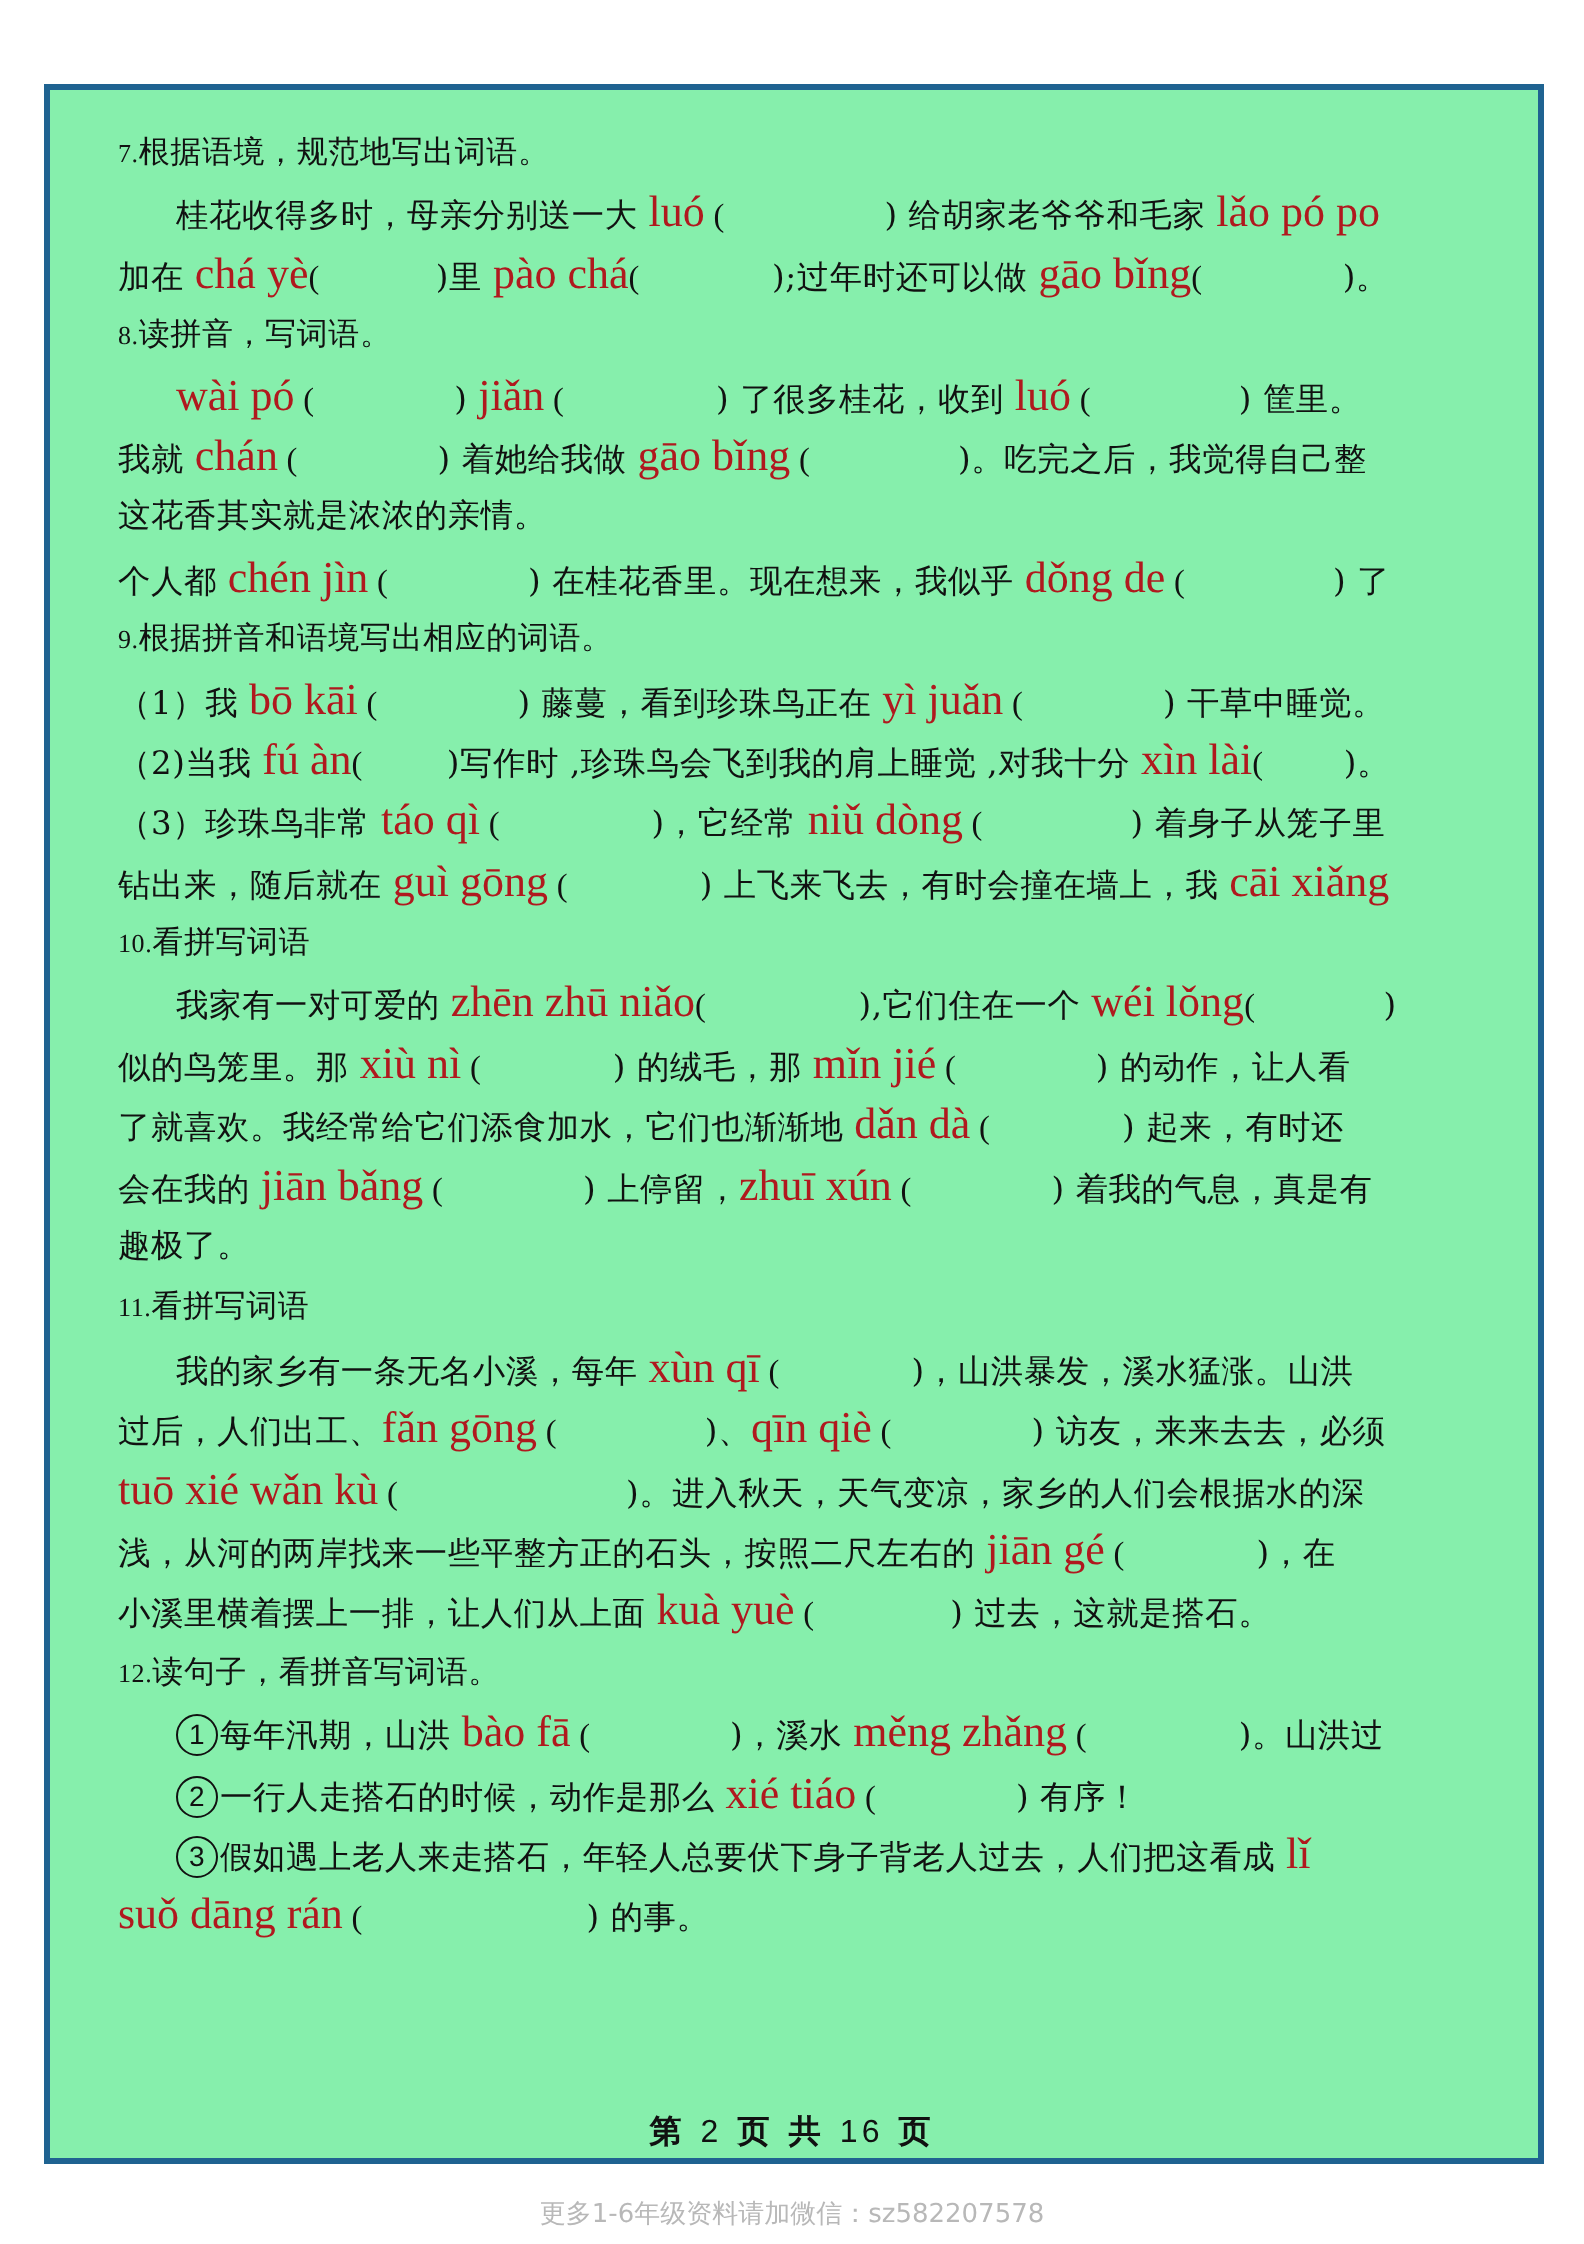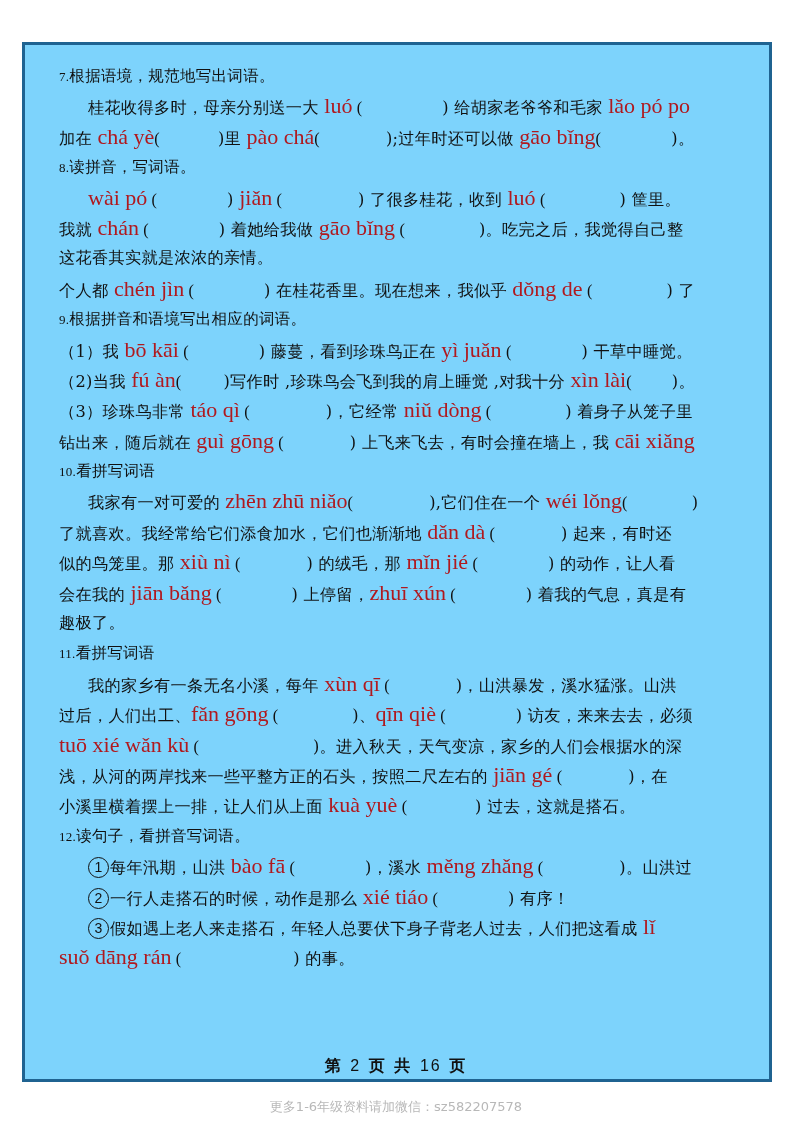--- a/index.html
+++ b/index.html
@@ -1,19 +1,19 @@
 <!DOCTYPE html>
 <html><head>
 <meta charset="utf-8">
 <style>
   html, body { margin: 0; padding: 0; background: #ffffff; }
   body { width: 792px; height: 1122px; position: relative; overflow: hidden;
          font-family: "DejaVu Serif", "Liberation Serif", serif; color: #111; }
   .page-frame { position: absolute; left: 22px; top: 42px; width: 744px; height: 1034px;
-                border: 3px solid #1f6391; background: #7dd3fc; }
+                border: 3px solid #1f6391; background: #86efac; }
   .content { position: absolute; left: 34px; top: 16px; width: 690px; }
   .line { height: 30.4px; line-height: 30.4px; font-size: 16.2px; white-space: nowrap;
           letter-spacing: 0.3px; }
   .line.indent { padding-left: 29px; }
   .q-title { font-size: 15.5px; }
   .q-num { font-family: "Liberation Serif", serif; font-size: 13px; }
   .py { color: #b0191e; font-family: "Liberation Serif", serif; font-size: 22px; letter-spacing: 0; }
   .blank { display: inline-block; }
   .paren { font-family: "Liberation Serif", serif; }
   .circ { display: inline-block; width: 19px; height: 19px; border: 1.3px solid #111; border-radius: 50%;
@@ -39,22 +39,22 @@
       <div class="line"><span>我就 </span><span class="py">chán</span><span class="paren"> ( </span><span class="blank" style="width: 60px;"></span><span> ) 着她给我做 </span><span class="py">gāo bǐng</span><span class="paren"> ( </span><span class="blank" style="width: 64px;"></span><span> )。吃完之后，我觉得自己整</span></div>
       <div class="line"><span>这花香其实就是浓浓的亲情。</span></div>
       <div class="line"><span>个人都 </span><span class="py">chén jìn</span><span class="paren"> ( </span><span class="blank" style="width: 60px;"></span><span> ) 在桂花香里。现在想来，我似乎 </span><span class="py">dǒng de</span><span class="paren"> ( </span><span class="blank" style="width: 64px;"></span><span> ) 了</span></div>
       <div class="line q-title"><span class="q-num">9.</span><span>根据拼音和语境写出相应的词语。</span></div>
       <div class="line"><span>（1）我 </span><span class="py">bō kāi</span><span class="paren"> ( </span><span class="blank" style="width: 60px;"></span><span> ) 藤蔓，看到珍珠鸟正在 </span><span class="py">yì juǎn</span><span class="paren"> ( </span><span class="blank" style="width: 60px;"></span><span> ) 干草中睡觉。</span></div>
       <div class="line"><span>（2)当我 </span><span class="py">fú àn</span><span class="paren">(</span><span class="blank" style="width: 42px;"></span><span>)写作时 ,珍珠鸟会飞到我的肩上睡觉 ,对我十分 </span><span class="py">xìn lài</span><span class="paren">(</span><span class="blank" style="width: 40px;"></span><span>)。</span></div>
       <div class="line"><span>（3）珍珠鸟非常 </span><span class="py">táo qì</span><span class="paren"> ( </span><span class="blank" style="width: 66px;"></span><span> )，它经常 </span><span class="py">niǔ dòng</span><span class="paren"> ( </span><span class="blank" style="width: 64px;"></span><span> ) 着身子从笼子里</span></div>
       <div class="line"><span>钻出来，随后就在 </span><span class="py">guì gōng</span><span class="paren"> ( </span><span class="blank" style="width: 56px;"></span><span> ) 上飞来飞去，有时会撞在墙上，我 </span><span class="py">cāi xiǎng</span></div>
       <div class="line q-title"><span class="q-num">10.</span><span>看拼写词语</span></div>
       <div class="line indent"><span>我家有一对可爱的 </span><span class="py">zhēn zhū niǎo</span><span class="paren">(</span><span class="blank" style="width: 76px;"></span><span>),它们住在一个 </span><span class="py">wéi lǒng</span><span class="paren">(</span><span class="blank" style="width: 64px;"></span><span>)</span></div>
+      <div class="line"><span>似的鸟笼里。那 </span><span class="py">xiù nì</span><span class="paren"> ( </span><span class="blank" style="width: 56px;"></span><span> ) 的绒毛，那 </span><span class="py">mǐn jié</span><span class="paren"> ( </span><span class="blank" style="width: 60px;"></span><span> ) 的动作，让人看</span></div>
       <div class="line"><span>了就喜欢。我经常给它们添食加水，它们也渐渐地 </span><span class="py">dǎn dà</span><span class="paren"> ( </span><span class="blank" style="width: 56px;"></span><span> ) 起来，有时还</span></div>
-      <div class="line"><span>似的鸟笼里。那 </span><span class="py">xiù nì</span><span class="paren"> ( </span><span class="blank" style="width: 56px;"></span><span> ) 的绒毛，那 </span><span class="py">mǐn jié</span><span class="paren"> ( </span><span class="blank" style="width: 60px;"></span><span> ) 的动作，让人看</span></div>
       <div class="line"><span>会在我的 </span><span class="py">jiān bǎng</span><span class="paren"> ( </span><span class="blank" style="width: 60px;"></span><span> )  上停留，</span><span class="py">zhuī xún</span><span class="paren"> ( </span><span class="blank" style="width: 60px;"></span><span> ) 着我的气息，真是有</span></div>
       <div class="line"><span>趣极了。</span></div>
       <div class="line q-title"><span class="q-num">11.</span><span>看拼写词语</span></div>
       <div class="line indent"><span>我的家乡有一条无名小溪，每年 </span><span class="py">xùn qī</span><span class="paren"> ( </span><span class="blank" style="width: 56px;"></span><span> )，山洪暴发，溪水猛涨。山洪</span></div>
       <div class="line"><span>过后，人们出工、</span><span class="py">fǎn gōng</span><span class="paren"> ( </span><span class="blank" style="width: 64px;"></span><span> )、</span><span class="py">qīn qiè</span><span class="paren"> ( </span><span class="blank" style="width: 60px;"></span><span> ) 访友，来来去去，必须</span></div>
       <div class="line"><span class="py">tuō xié wǎn kù</span><span class="paren"> ( </span><span class="blank" style="width: 104px;"></span><span> )。进入秋天，天气变凉，家乡的人们会根据水的深</span></div>
       <div class="line"><span>浅，从河的两岸找来一些平整方正的石头，按照二尺左右的 </span><span class="py">jiān gé</span><span class="paren"> ( </span><span class="blank" style="width: 56px;"></span><span> )，在</span></div>
       <div class="line"><span>小溪里横着摆上一排，让人们从上面 </span><span class="py">kuà yuè</span><span class="paren"> ( </span><span class="blank" style="width: 58px;"></span><span> ) 过去，这就是搭石。</span></div>
       <div class="line q-title"><span class="q-num">12.</span><span>读句子，看拼音写词语。</span></div>
       <div class="line indent"><span class="circ">1</span><span>每年汛期，山洪 </span><span class="py">bào   fā</span><span class="paren"> ( </span><span class="blank" style="width: 60px;"></span><span> )，溪水 </span><span class="py">měng   zhǎng</span><span class="paren"> ( </span><span class="blank" style="width: 66px;"></span><span> )。山洪过</span></div>

